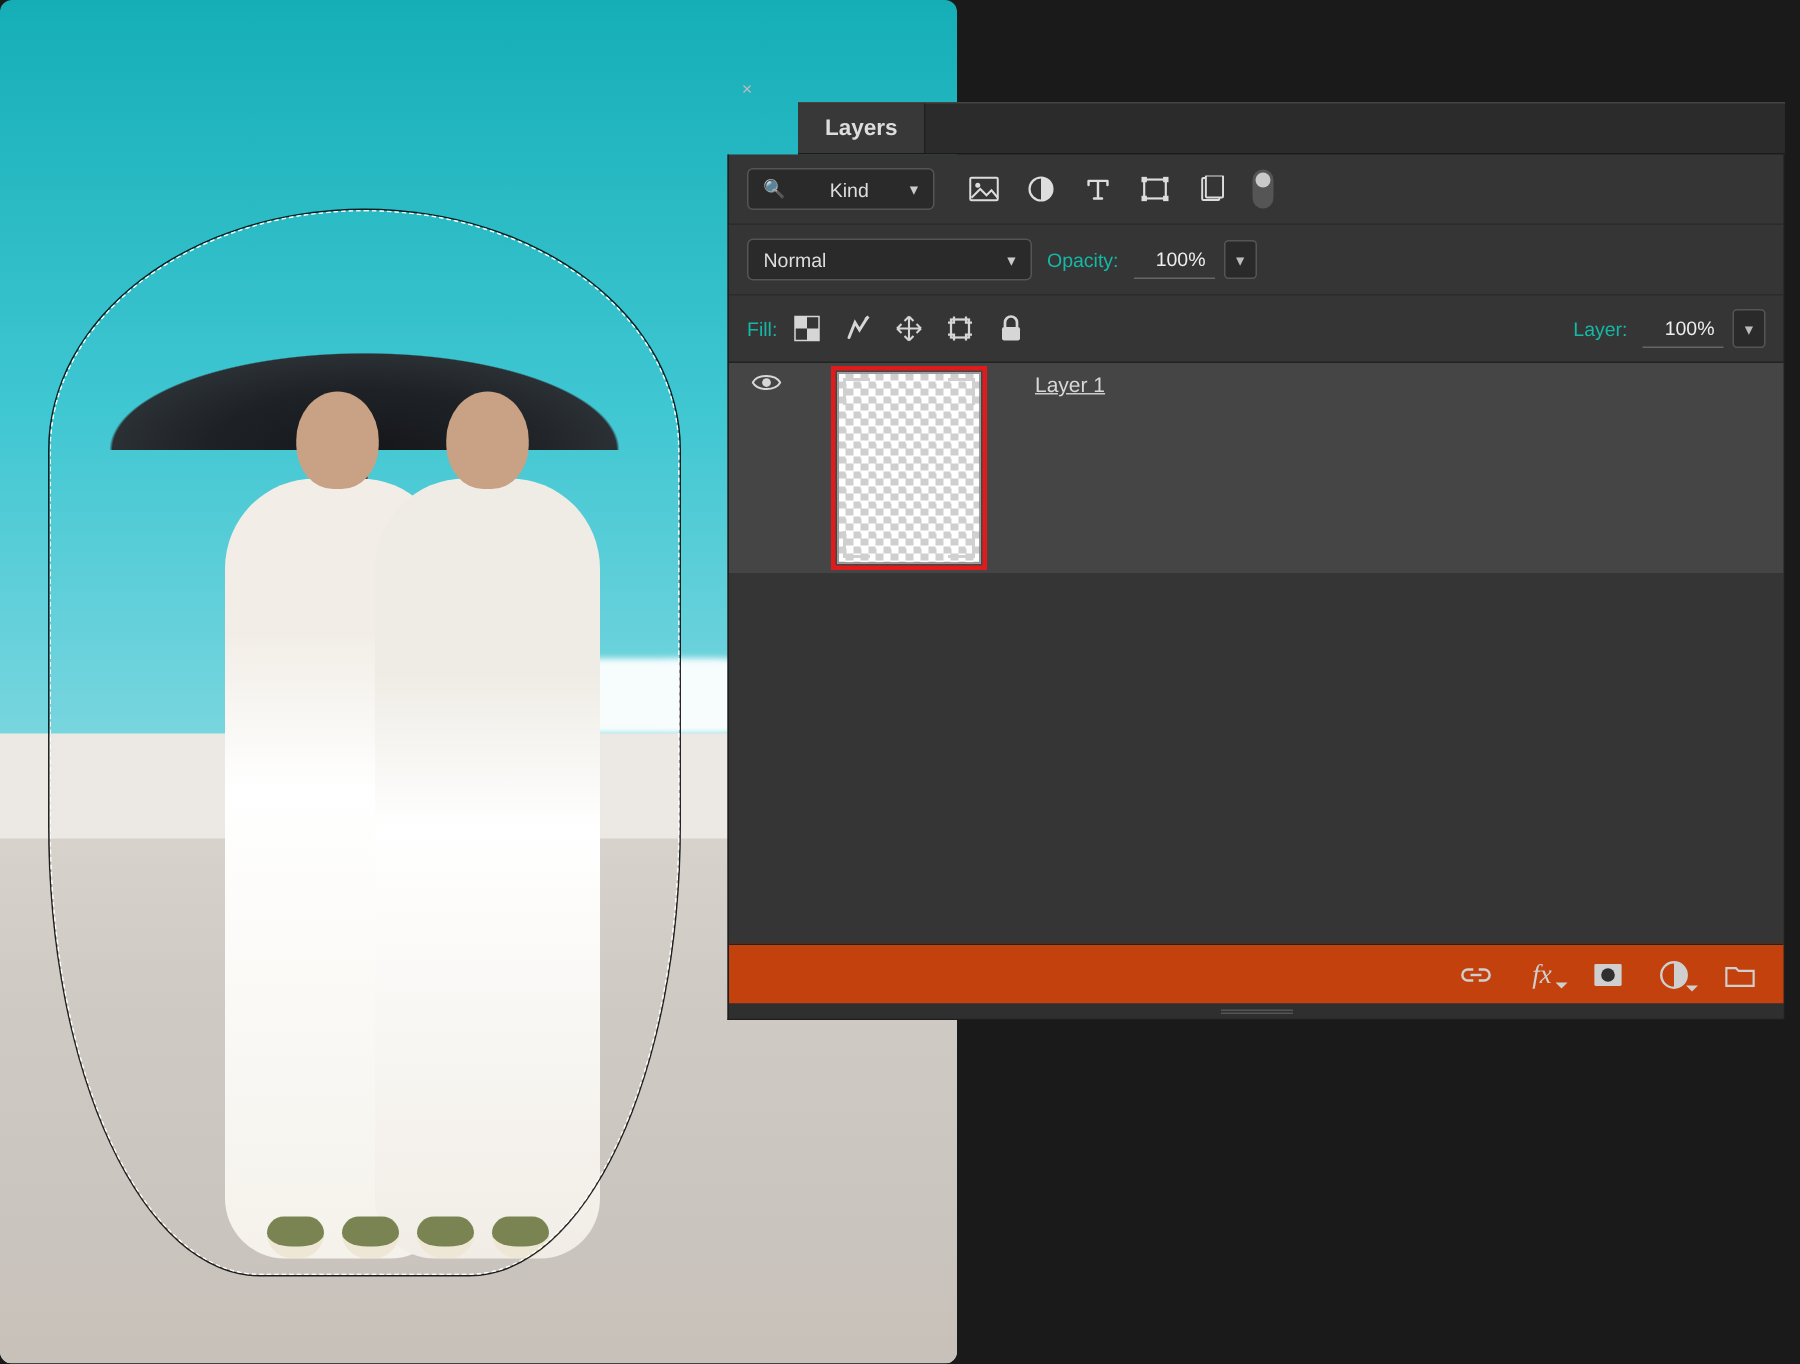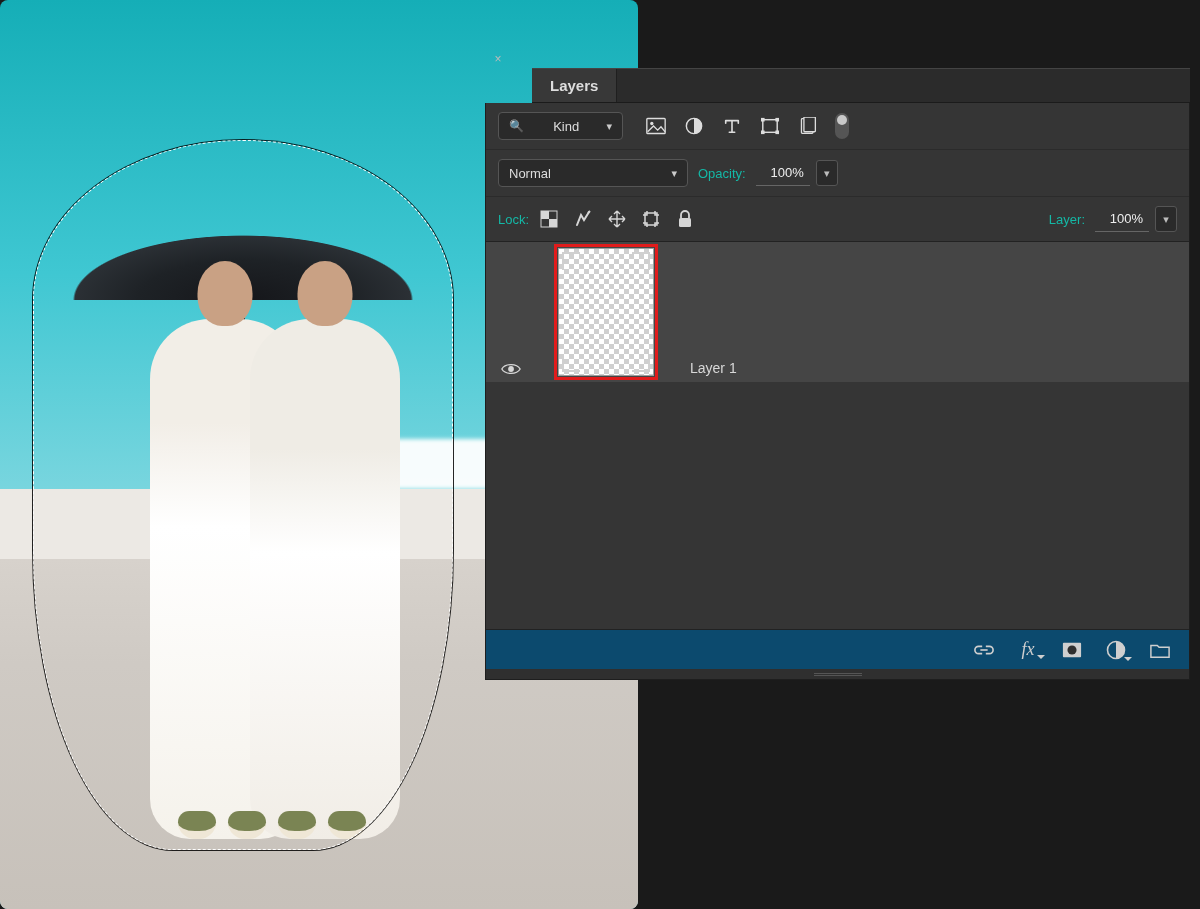--- a/index.html
+++ b/index.html
@@ -195,23 +195,24 @@
 
   .lock-icons { display:flex; align-items:center; gap:14px; }
   .lock-icons .li { width:20px; height:20px; display:flex; align-items:center; justify-content:center; color:#d6d6d6; }
   .lock-icons svg { width:18px; height:18px; }
 
   .spacer { flex:1; }
 
   
   .layers-list { flex:1; overflow:auto; background:#353535; }
   .layer {
-    display:flex; align-items:flex-end;
+    display:flex; align-items:flex-start;
     padding: 6px 10px 6px 14px;
     gap:36px;
+    text-decoration:underline;
   }
   .layer.selected { background:#454545; }
   .eye {
     width:22px; display:flex; align-items:center; justify-content:center;
     color:#d7d7d7; cursor:pointer;
   }
   .eye svg { width:20px; height:14px; }
   .thumb-wrap { position:relative; }
   .thumb {
     width:96px; height:128px;
@@ -242,21 +243,21 @@
     background: radial-gradient(ellipse 30px 10px at 50% 100%, #14161a 0 80%, transparent 81%);
   }
   .thumb.bg::before{
     content:""; position:absolute; left:36px; top:40px; width:28px; height:72px;
     background:#fbf9f4; border-radius:12px 12px 8px 8px;
   }
   .layer-name { color:#d8d8d8; font-size:14px; }
 
   
   .bottombar {
-    height:40px; background:#0c4a6e;
+    height:40px; background:#c2410c;
     display:flex; align-items:center; justify-content:flex-end;
     gap:22px; padding:0 18px;
     border-top:1px solid #222;
   }
   .bicon { width:22px; height:22px; color:#cfcfcf; display:flex; align-items:center; justify-content:center; cursor:pointer;}
   .bicon svg{width:20px;height:20px;}
   .bicon.fx { font-style:italic; font-family:"Times New Roman",serif; font-size:18px; position:relative;}
   .bicon.fx::after{content:""; position:absolute; right:-6px; bottom:2px; border-left:4px solid transparent;border-right:4px solid transparent;border-top:4px solid #cfcfcf;}
   .grip {
     height:10px; display:flex; align-items:center; justify-content:center;
@@ -359,21 +360,21 @@
       <span class="label">Opacity:</span>
       <div class="valbox">
         <div class="val">100%</div>
         <div class="chevbox">
             <span class="chev">▾</span>
           </div>
       </div>
     </div>
 
     <div class="row last">
-      <span class="label">Lock:</span>
+      <span class="label">Fill:</span>
       <div class="lock-icons">
         <div class="li">
           <svg viewBox="0 0 18 18">
               <rect x="1" y="1" width="16" height="16" fill="none" stroke="currentColor"></rect>
               <rect x="1" y="1" width="8" height="8" fill="currentColor"></rect>
               <rect x="9" y="9" width="8" height="8" fill="currentColor"></rect>
             </svg>
         </div>
         <div class="li">
           <svg viewBox="0 0 18 18">

